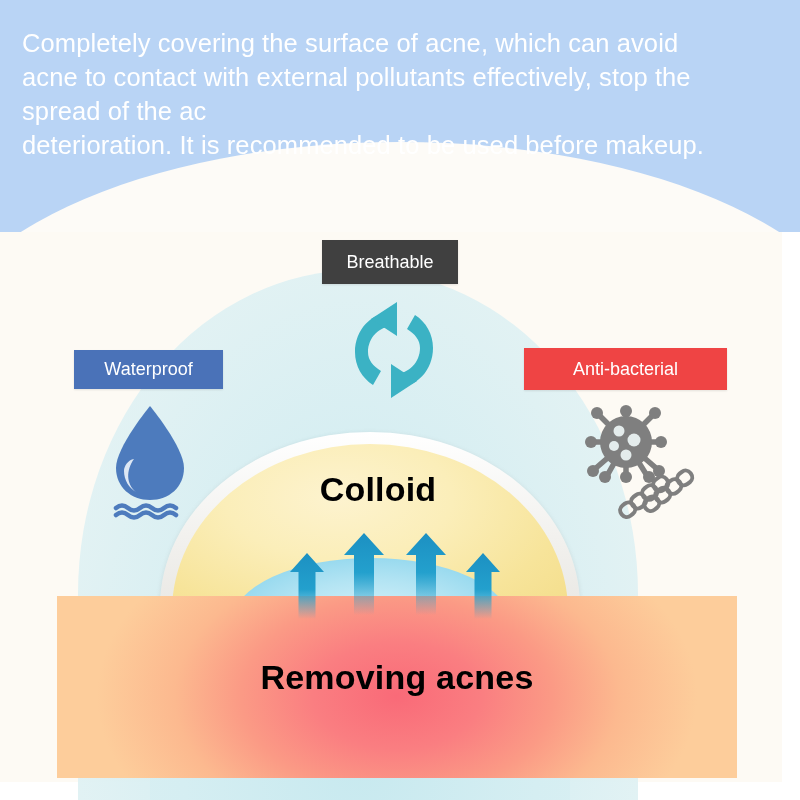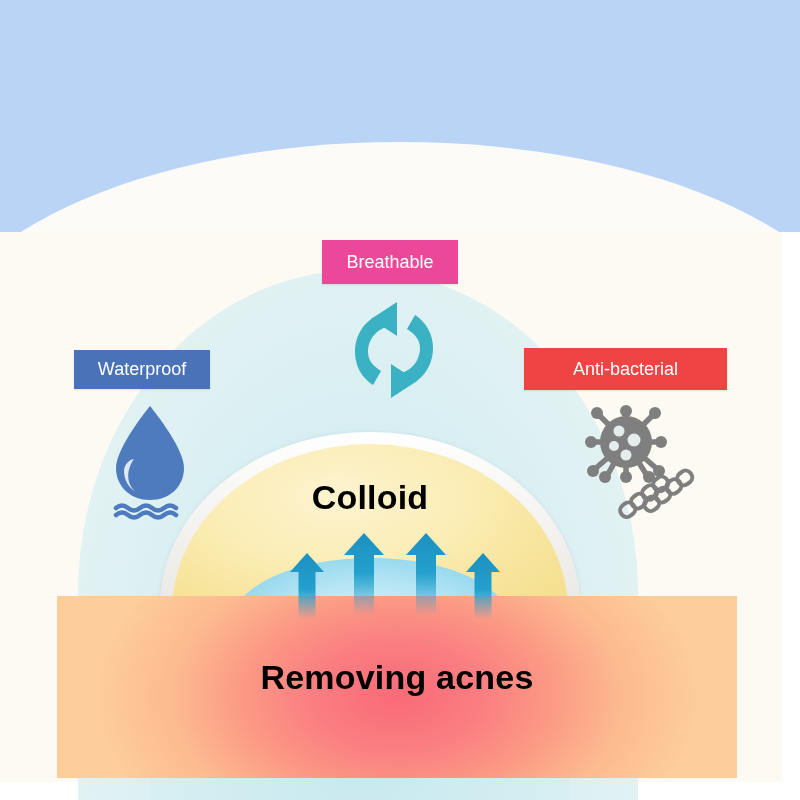--- a/index.html
+++ b/index.html
@@ -123,30 +123,29 @@
     left: 232px;
     top: 358px;
     width: 278px;
     height: 64px;
     border-radius: 50% 50% 0 0 / 100% 100% 0 0;
     background: radial-gradient(ellipse at 50% 95%, #d9f2fa 0%, #b3e4f3 45%, #8fd6ed 80%, #7fd0ea 100%);
   }
 
   .colloid-label {
     position: absolute;
-    left: 0;
+    left: 8px;
     top: 270px;
     width: 740px;
     text-align: center;
     font-size: 34px;
     font-weight: bold;
     color: #000000;
     z-index: 14;
     letter-spacing: 0.2px;
-    margin-top: 8px;
   }
 
   
   .skin {
     position: absolute;
     left: 57px;
     top: 396px;
     width: 680px;
     height: 182px;
     overflow: hidden;
@@ -189,30 +188,30 @@
     align-items: center;
     justify-content: center;
     color: #ffffff;
     font-size: 18px;
     z-index: 20;
     box-shadow: 0 1px 2px rgba(0,0,0,0.10);
   }
   .badge-waterproof {
     left: 74px;
     top: 150px;
-    width: 136px;
+    width: 149px;
     height: 39px;
     background: #4a72b8;
   }
   .badge-breathable {
     left: 322px;
     top: 40px;
     width: 136px;
     height: 44px;
-    background: #ec4899;
+    background: #404040;
   }
   .badge-antibacterial {
     left: 524px;
     top: 148px;
     width: 203px;
     height: 42px;
     background: #ef4444;
   }
 
   
@@ -249,20 +248,24 @@
     z-index: 16;
   }
 </style>
 </head>
 <body>
 
 <div id="root">
 
   <div class="header-band">
     <div class="header-bg"></div>
+    <div class="header-text">Completely covering the surface of acne, which can avoid
+acne to contact with external pollutants effectively, stop the
+spread of the ac
+deterioration. It is recommended to be used before makeup.</div>
     <div class="header-curve"></div>
   </div>
 
   <div class="panel">
     <div class="panel-bg"></div>
 
     <div class="halo"></div>
     <div class="halo2"></div>
 
     <div class="dome-rim"></div>

